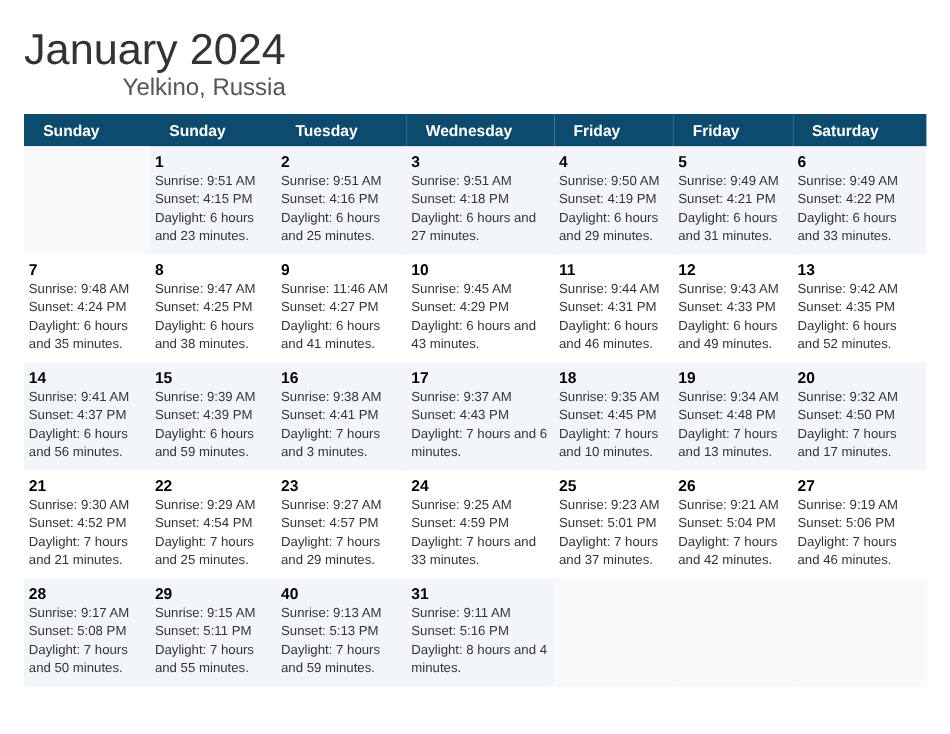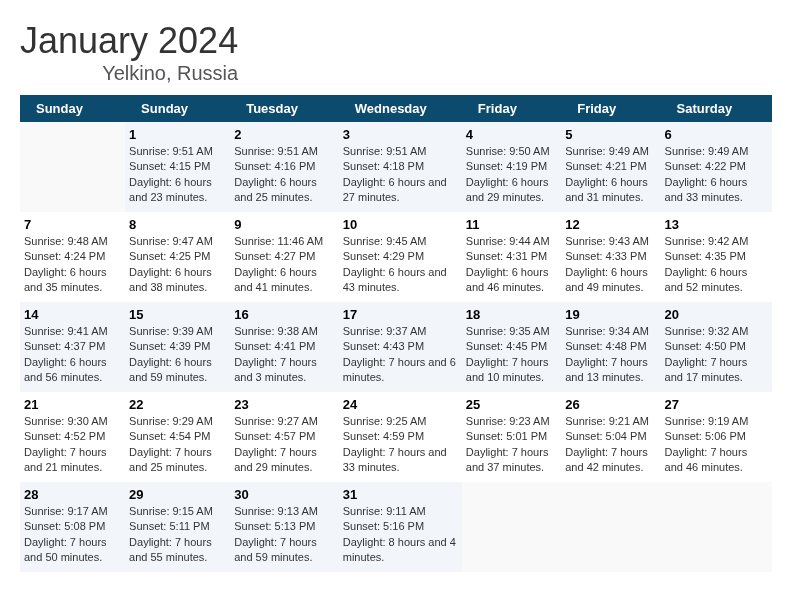--- a/index.html
+++ b/index.html
@@ -353,21 +353,21 @@
         </td>
         <td>
           <span class="day-number">29</span>
         <div class="day-info">
           <span>Sunrise: 9:15 AM</span><br>
           <span>Sunset: 5:11 PM</span><br>
           <span>Daylight: 7 hours and 55 minutes.</span>
         </div>
         </td>
         <td>
-          <span class="day-number">30</span>
+          <span class="day-number">40</span>
         <div class="day-info">
           <span>Sunrise: 9:13 AM</span><br>
           <span>Sunset: 5:13 PM</span><br>
           <span>Daylight: 7 hours and 59 minutes.</span>
         </div>
         </td>
         <td>
           <span class="day-number">31</span>
         <div class="day-info">
           <span>Sunrise: 9:11 AM</span><br>

